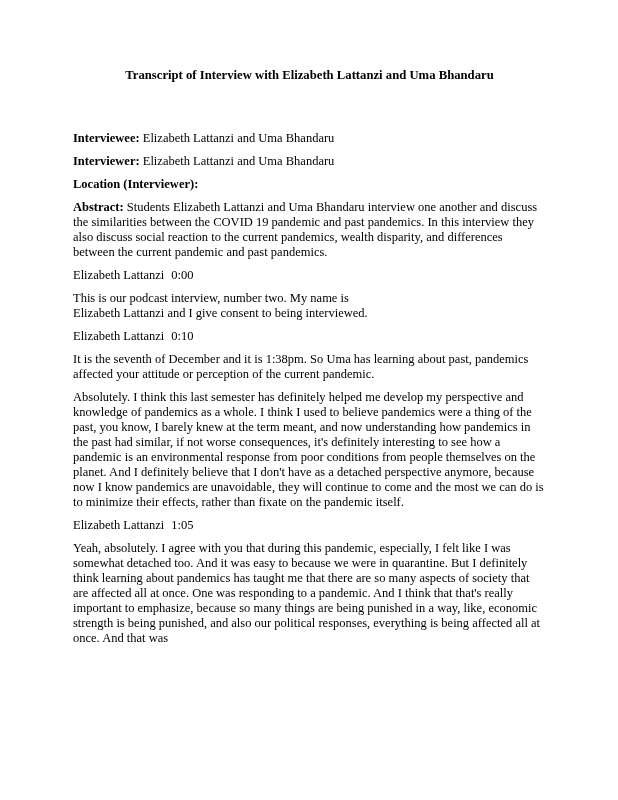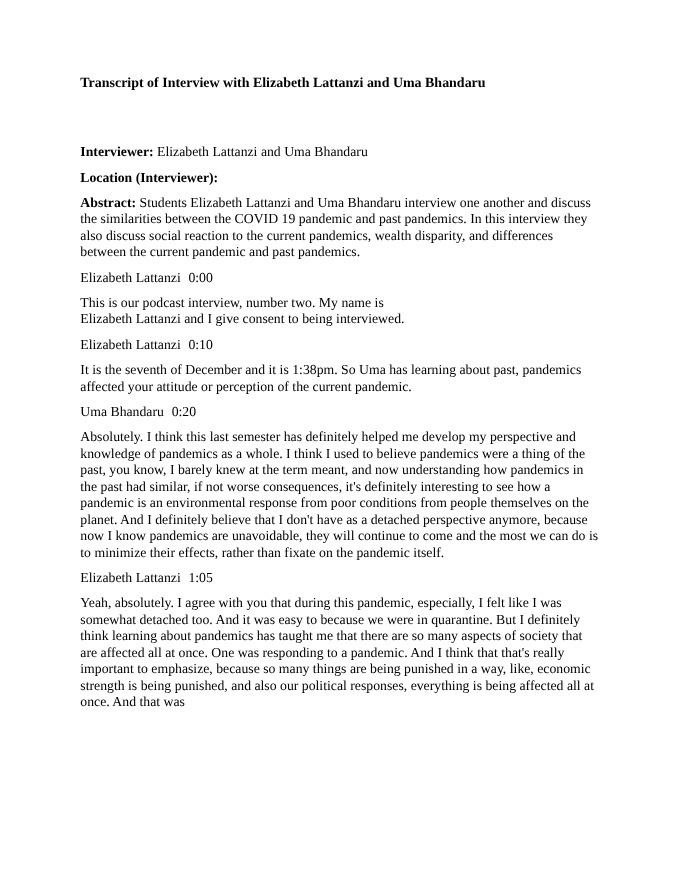--- a/index.html
+++ b/index.html
@@ -16,20 +16,21 @@
     padding: 68px 72px 40px 73px;
     overflow: hidden;
     font-family: "Liberation Serif", "DejaVu Serif", serif;
     font-size: 12.5px;
     line-height: 15px;
     color: #000000;
   }
   .title {
     font-size: 12.7px;
     font-weight: bold;
+    text-align: center;
     margin: 0 0 48px 0;
     line-height: 15px;
   }
   .meta-line {
     margin: 0 0 8px 0;
   }
   .meta-line .label {
     font-weight: bold;
   }
   .speaker-line {
@@ -43,28 +44,28 @@
     margin: 0 0 8px 0;
     white-space: pre-line;
   }
 </style>
 </head>
 <body>
 
 <div class="page">
   <h1 class="title">Transcript of Interview with Elizabeth Lattanzi and Uma Bhandaru</h1>
   <div id="metadata">
+      <p class="meta-line"><span class="label">Interviewee:</span><span> Elizabeth Lattanzi and Uma Bhandaru</span></p>
       <p class="meta-line"><span class="label">Interviewer:</span><span> Elizabeth Lattanzi and Uma Bhandaru</span></p>
       <p class="meta-line"><span class="label">Location (Interviewer):</span><span></span></p>
       <p class="meta-line"><span class="label">Abstract:</span><span> Students Elizabeth Lattanzi and Uma Bhandaru interview one another and discuss the similarities between the COVID 19 pandemic and past pandemics. In this interview they also discuss social reaction to the current pandemics, wealth disparity, and differences between the current pandemic and past pandemics.</span></p>
     </div>
   <div id="transcript">
       <p class="speaker-line"><span>Elizabeth Lattanzi</span><span class="timestamp">0:00</span></p>
       <p class="utterance">This is our podcast interview, number two. My name is
 Elizabeth Lattanzi and I give consent to being interviewed.</p>
       <p class="speaker-line"><span>Elizabeth Lattanzi</span><span class="timestamp">0:10</span></p>
       <p class="utterance">It is the seventh of December and it is 1:38pm. So Uma has learning about past, pandemics affected your attitude or perception of the current pandemic.</p>
-      <p class="speaker-line"><span>Uma Bhandaru</span><span class="timestamp">0:20</span></p>
       <p class="utterance">Absolutely. I think this last semester has definitely helped me develop my perspective and knowledge of pandemics as a whole. I think I used to believe pandemics were a thing of the past, you know, I barely knew at the term meant, and now understanding how pandemics in the past had similar, if not worse consequences, it's definitely interesting to see how a pandemic is an environmental response from poor conditions from people themselves on the planet. And I definitely believe that I don't have as a detached perspective anymore, because now I know pandemics are unavoidable, they will continue to come and the most we can do is to minimize their effects, rather than fixate on the pandemic itself.</p>
       <p class="speaker-line"><span>Elizabeth Lattanzi</span><span class="timestamp">1:05</span></p>
       <p class="utterance">Yeah, absolutely. I agree with you that during this pandemic, especially, I felt like I was somewhat detached too. And it was easy to because we were in quarantine. But I definitely think learning about pandemics has taught me that there are so many aspects of society that are affected all at once. One was responding to a pandemic. And I think that that's really important to emphasize, because so many things are being punished in a way, like, economic strength is being punished, and also our political responses, everything is being affected all at once. And that was</p>
     </div>
 </div>
 
 </body></html>

